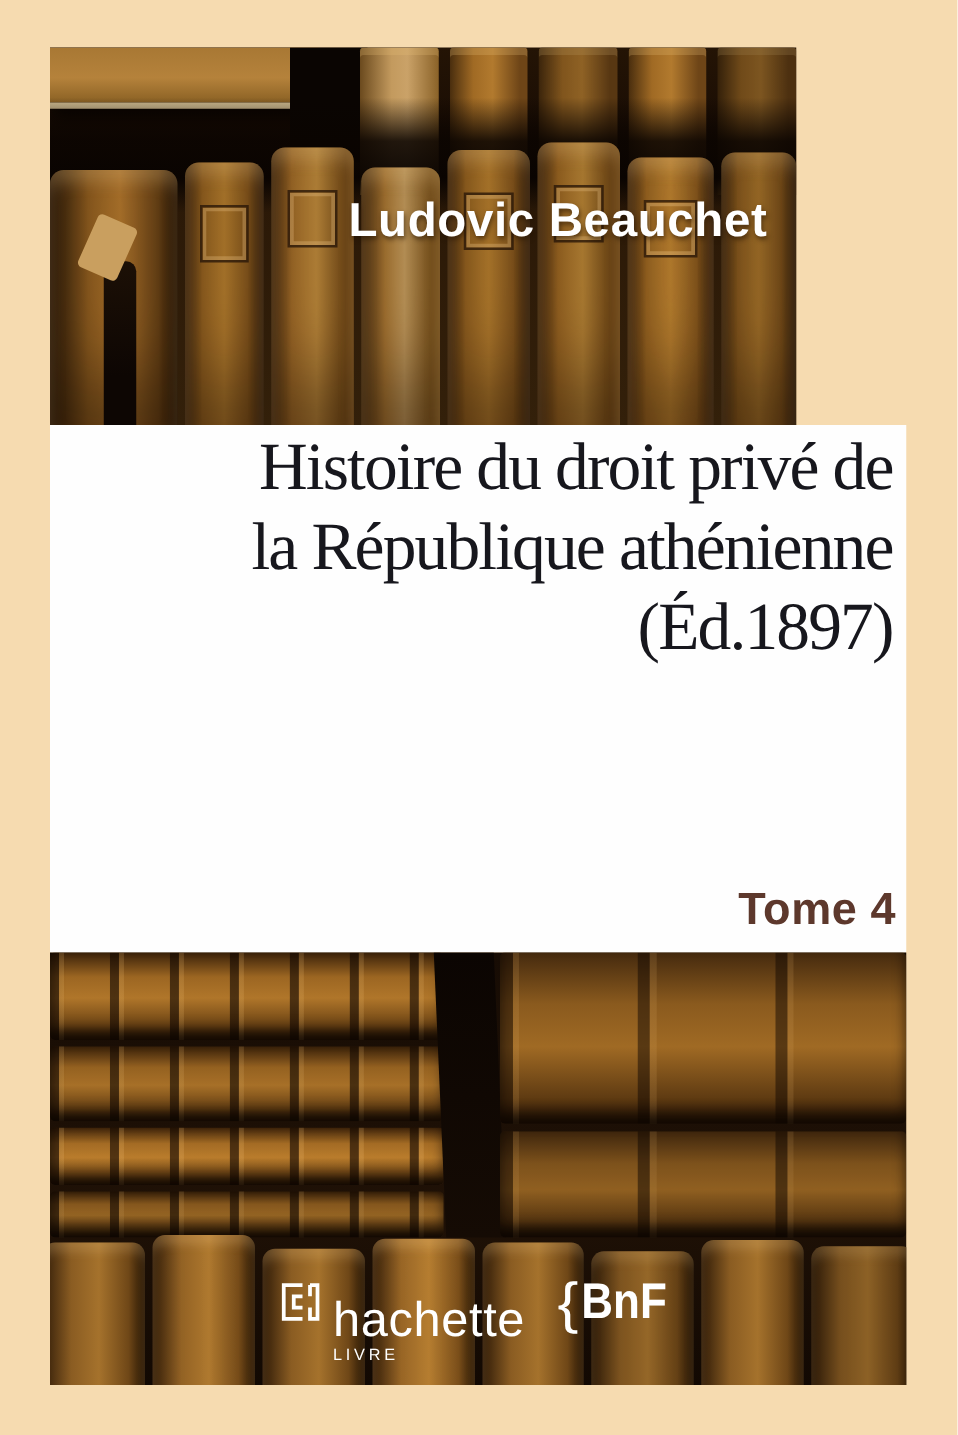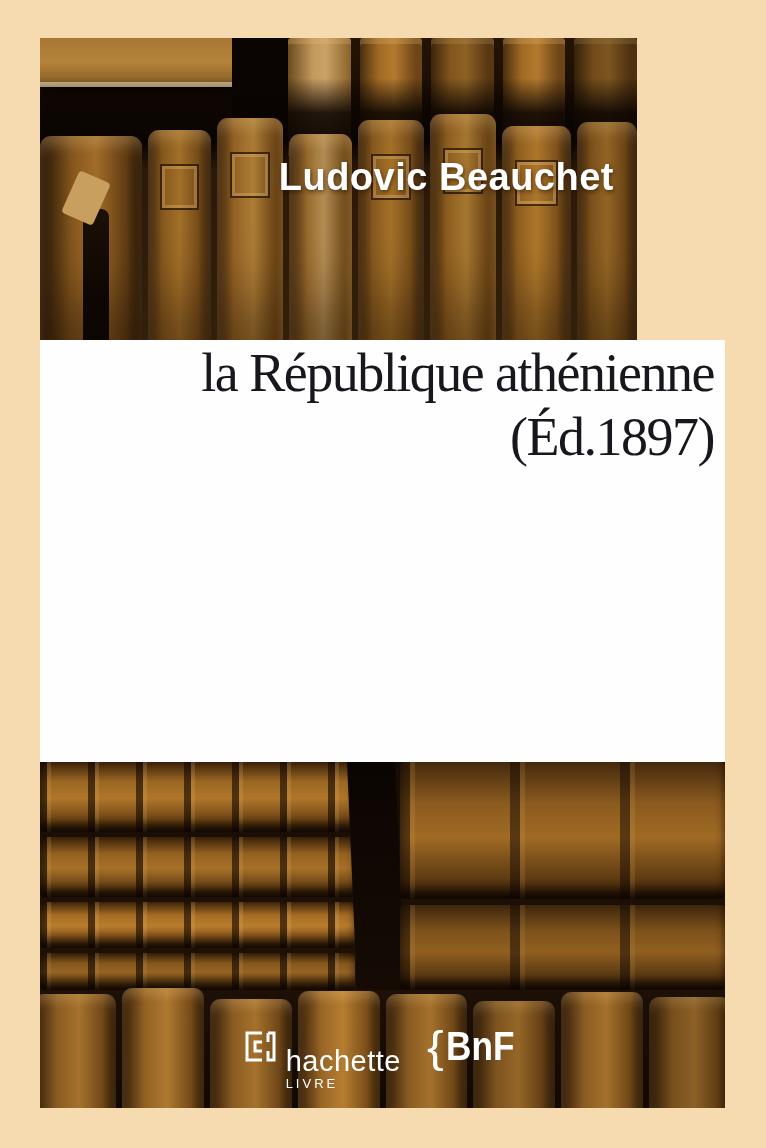--- a/index.html
+++ b/index.html
@@ -111,21 +111,21 @@
   .bspine:nth-child(4){height:97%;filter:brightness(1.1);}
   .bspine:nth-child(6){height:88%;filter:brightness(.9);}
   .bspine:nth-child(7){height:96%;}
   .bspine:nth-child(8){height:92%;filter:brightness(.85);}
   
   .logos{position:absolute;left:0;right:0;bottom:18px;z-index:6;
     display:flex;justify-content:center;align-items:center;gap:26px;}
   .hachette{display:flex;align-items:center;gap:8px;color:#fff;}
   .h-icon{width:36px;height:35px;display:block;}
   .htxt{display:flex;flex-direction:column;line-height:1;}
-  .hname{font-size:29px;letter-spacing:.5px;margin-top:44px;}
+  .hname{font-size:39px;letter-spacing:.5px;margin-top:44px;}
   .hsub{font-size:13px;letter-spacing:3px;margin-top:1px;}
   .bnf{display:flex;align-items:center;color:#fff;}
   .brace{font-size:50px;font-weight:normal;line-height:36px;margin-right:2px;transform:scaleY(.9);}
   .bnftxt{font-size:40px;font-weight:bold;letter-spacing:0;transform:scaleX(.88);transform-origin:left center;}
 </style>
 </head>
 <body>
 
 <div class="cover">
 
@@ -160,23 +160,25 @@
       <div class="spine">
           <div class="slabel"></div>
         </div>
       <div class="spine"></div>
     </div>
     <div class="author">Ludovic Beauchet</div>
   </div>
 
   <div class="title-band">
     <div class="title">
+      <div>Histoire du droit privé de</div>
       <div>la République athénienne</div>
       <div>(Éd.1897)</div>
     </div>
+    <div class="tome">Tome 4</div>
   </div>
 
   <div class="photo-bottom" title="Stacks of old leather books, sepia toned">
     <div class="stack-left">
       <div class="hrow"></div>
       <div class="hrow"></div>
       <div class="hrow"></div>
       <div class="hrow"></div>
     </div>
     <div class="stack-gap"></div>

